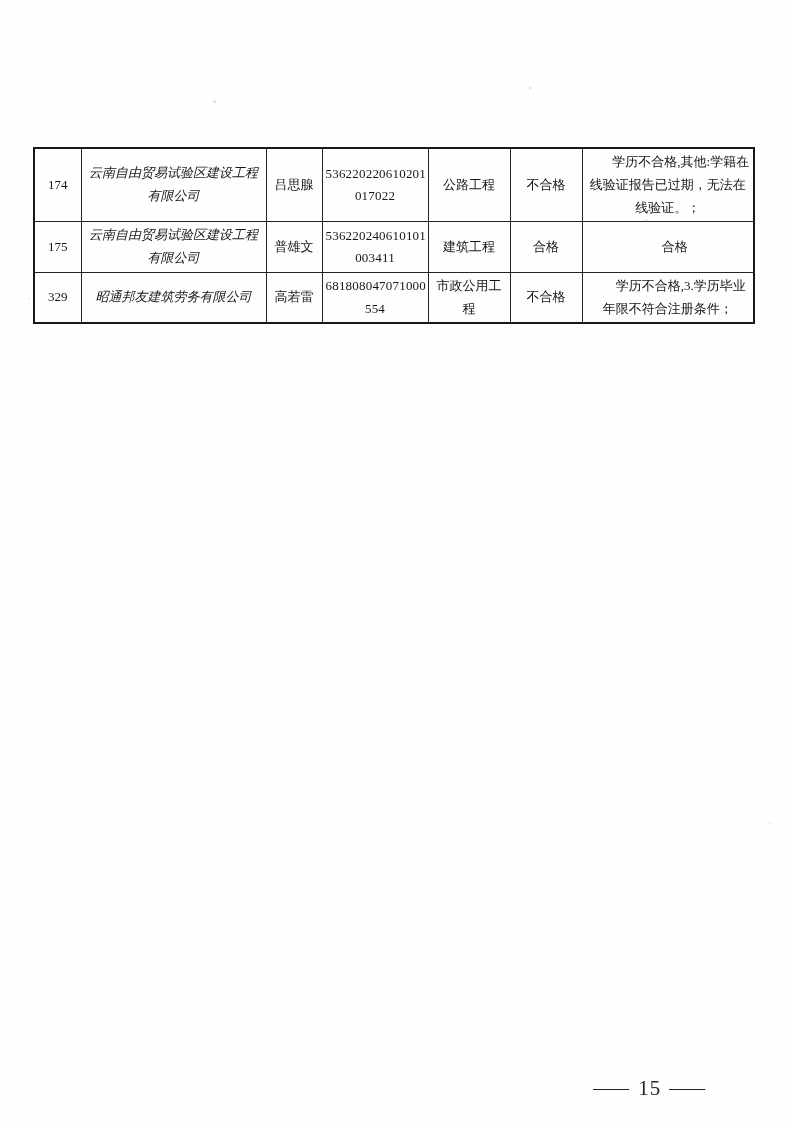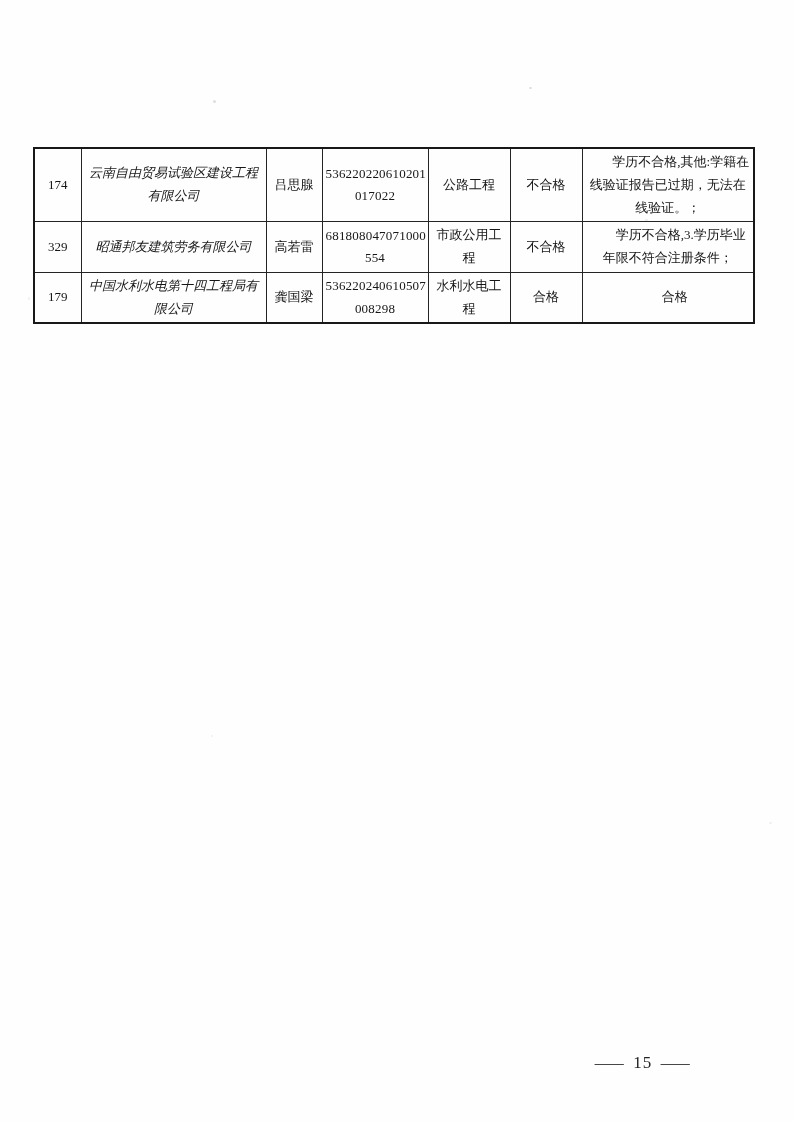--- a/index.html
+++ b/index.html
@@ -32,22 +32,22 @@
   td.cert{font-size:12.5px;letter-spacing:0.2px;margin-left:48px;}
   td.cert .ln{display:block;line-height:1.7;}
   td.remark{
     text-align:left;font-size:12.5px;line-height:1.85;
     padding:3px 8px 3px 10px;vertical-align:middle;
   }
   td.remark.long{text-indent:2em;border-radius:28px;}
   td.remark.ok{padding-left:17px;font-size:13px;}
 
   .page-num{
-    position:absolute;left:601px;top:1053px;
-    font-size:17px;color:#242424;
+    position:absolute;left:601px;top:1076px;
+    font-size:21px;color:#242424;
     letter-spacing:1px;word-spacing:9px;
     white-space:nowrap;
   }
   .page-num .dash{display:inline-block;transform:scaleX(1.7);}
 
   .speck{position:absolute;background:rgba(80,80,80,0.18);border-radius:50%;}
   .s1{left:213px;top:100px;width:3px;height:3px;}
   .s2{left:529px;top:87px;width:3px;height:2px;}
   .s3{left:645px;top:219px;width:3px;height:3px;opacity:.6;}
   .s4{left:28px;top:297px;width:2px;height:3px;opacity:.5;}
@@ -76,48 +76,48 @@
         <td>吕思腺</td>
         <td class="cert">
           <span class="ln">536220220610201</span>
           <span class="ln">017022</span>
         </td>
         <td>公路工程</td>
         <td>不合格</td>
         <td class="remark long">学历不合格,其他:学籍在线验证报告已过期，无法在线验证。；</td>
       </tr>
 
+      <tr class="r-std">
+        <td>175</td>
+        <td class="company">云南自由贸易试验区建设工程有限公司</td>
+        <td>普雄文</td>
+        <td class="cert">
+          <span class="ln">536220240610101</span>
+          <span class="ln">003411</span>
+        </td>
+        <td>建筑工程</td>
+        <td>合格</td>
+        <td class="remark ok">合格</td>
+      </tr>
 
       <tr class="r-std">
         <td>329</td>
         <td class="company">昭通邦友建筑劳务有限公司</td>
         <td>高若雷</td>
         <td class="cert">
           <span class="ln">681808047071000</span>
           <span class="ln">554</span>
         </td>
         <td>市政公用工程</td>
         <td>不合格</td>
         <td class="remark long">学历不合格,3.学历毕业年限不符合注册条件；</td>
       </tr>
 
 
 
-      <tr class="r-std">
-        <td>179</td>
-        <td class="company">中国水利水电第十四工程局有限公司</td>
-        <td>龚国梁</td>
-        <td class="cert">
-          <span class="ln">536220240610507</span>
-          <span class="ln">008298</span>
-        </td>
-        <td>水利水电工程</td>
-        <td>合格</td>
-        <td class="remark ok">合格</td>
-      </tr>
     </tbody>
   </table>
 
   <div class="page-num">
     <span class="dash">—</span>
     <span>15</span>
     <span class="dash">—</span>
   </div>
 
   <div class="speck s1"></div>

